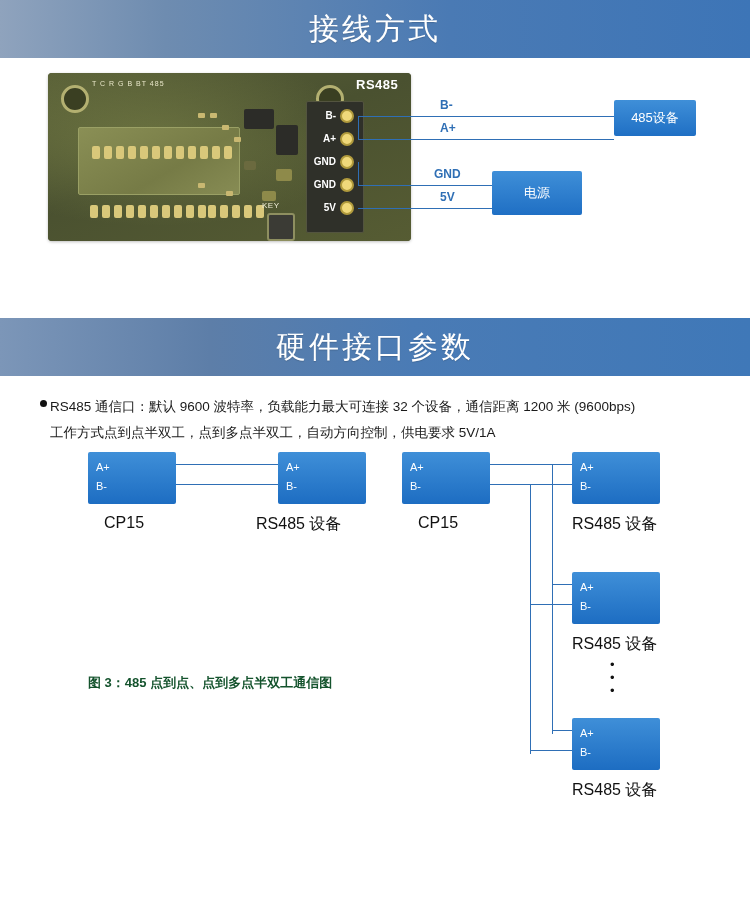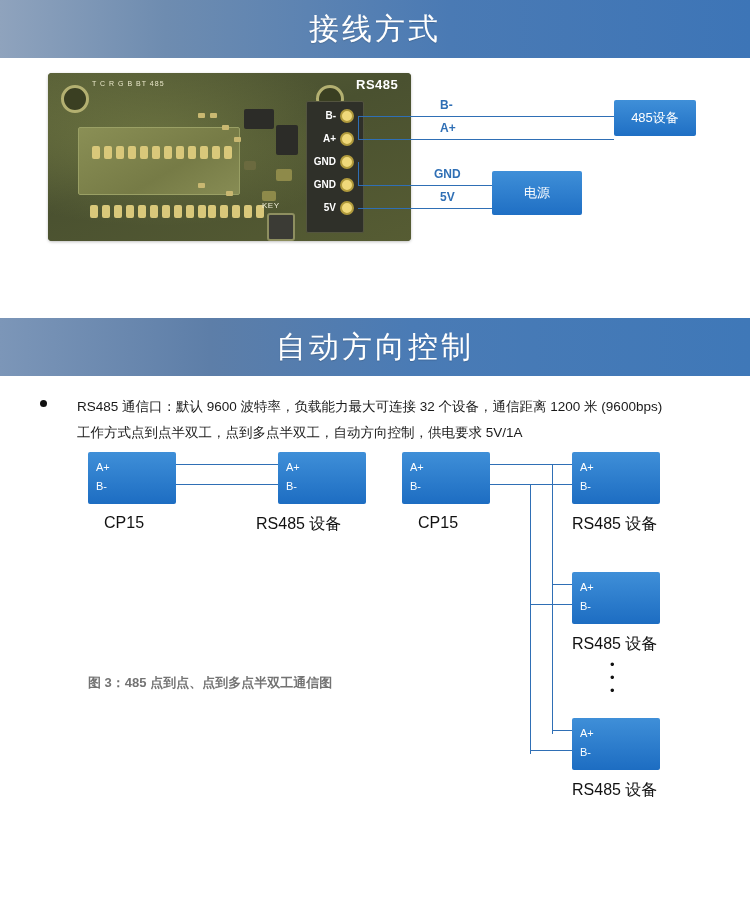--- a/index.html
+++ b/index.html
@@ -221,21 +221,21 @@
   .bullet-dot {
     position: absolute;
     left: 0;
     top: 6px;
     width: 7px;
     height: 7px;
     border-radius: 50%;
     background: #111;
   }
   .bullet-text {
-    margin-left: 37px;
+    margin-left: 10px;
     font-size: 13.5px;
     line-height: 26px;
     color: #1a1a1a;
   }
 
   
   .topo {
     position: relative;
     width: 750px;
     height: 420px;
@@ -257,21 +257,21 @@
   .node .pin-txt.bot { top: 28px; }
   .node-caption {
     position: absolute;
     font-size: 16px;
     color: #111;
   }
   .fig-caption {
     position: absolute;
     font-size: 13px;
     font-weight: bold;
-    color: #737373;
+    color: #14532d;
   }
   .dots-vertical {
     position: absolute;
     color: #111;
     font-size: 13px;
     line-height: 13px;
     text-align: center;
   }
 </style>
 </head>
@@ -375,21 +375,21 @@
   <div class="wire wire-v" style="left:358px;top:104px;height:23px;"></div>
   <div class="wire wire-h" style="left:358px;top:150px;width:134px;"></div>
 
   <div class="wire-label" style="left:434px;top:109px;">GND</div>
   <div class="wire-label" style="left:440px;top:132px;">5V</div>
 
   <div class="blue-box" style="left:492px;top:113px;width:90px;height:44px;">电源</div>
 </div>
 
 <div class="banner">
-  <div class="banner-title">自动方向控制</div>
+  <div class="banner-title">硬件接口参数</div>
 </div>
 
 <div class="spec-area" style="height:70px;">
   <div class="bullet-row">
     <div class="bullet-dot"></div>
     <div class="bullet-text">RS485 通信口：默认 9600 波特率，负载能力最大可连接 32 个设备，通信距离 1200 米 (9600bps)</div>
     <div class="bullet-text">工作方式点到点半双工，点到多点半双工，自动方向控制，供电要求 5V/1A</div>
   </div>
 </div>
 

